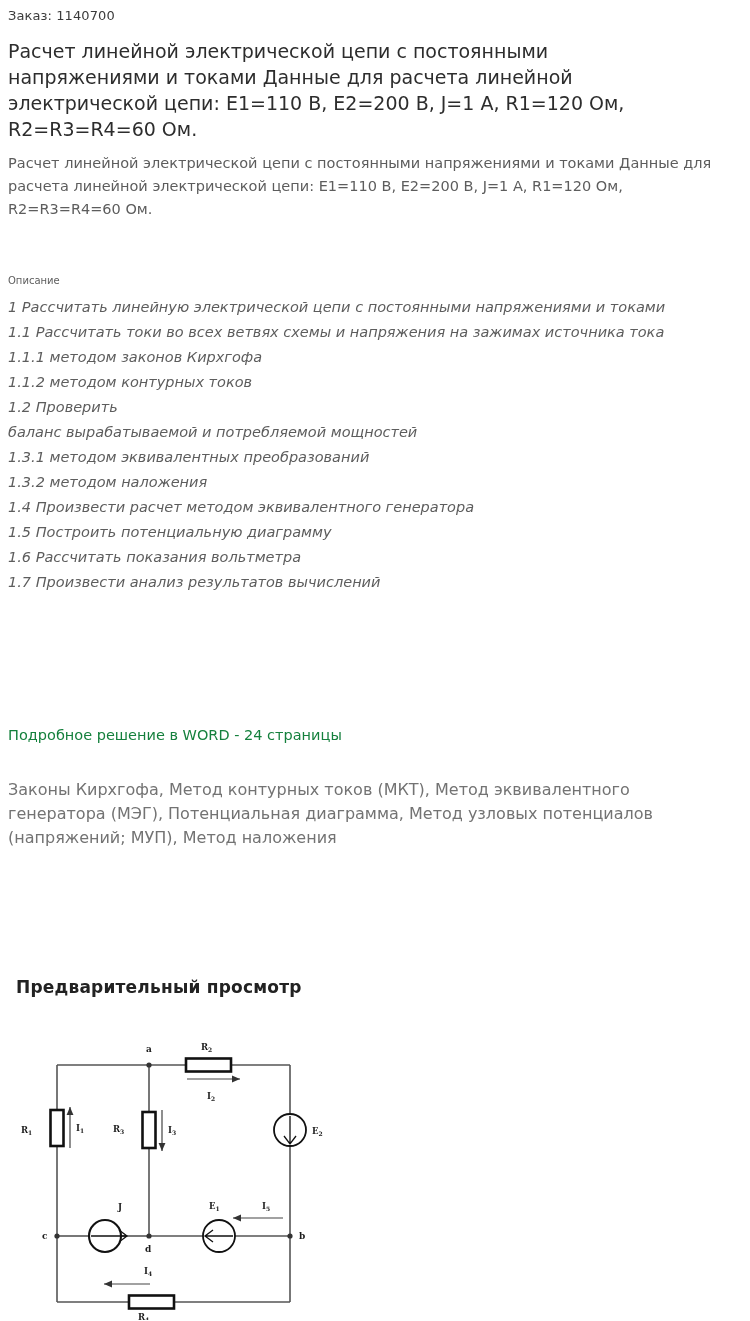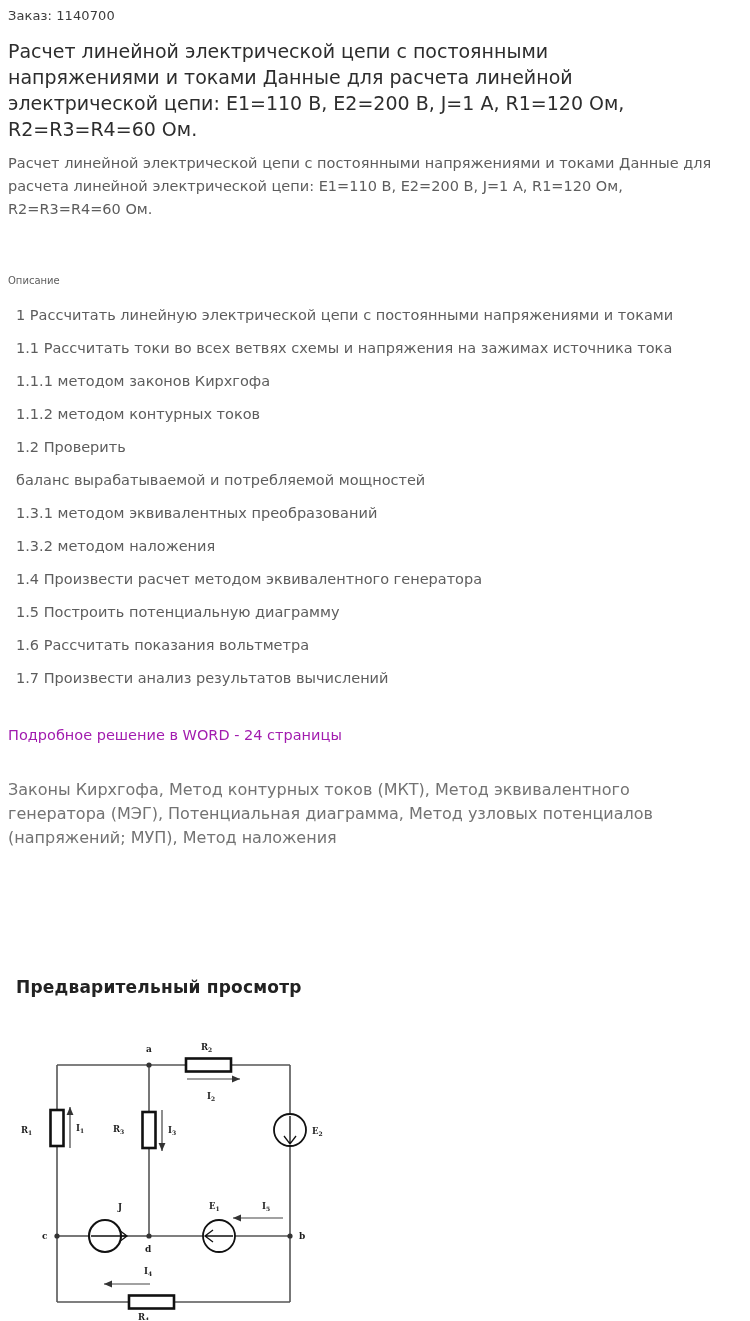--- a/index.html
+++ b/index.html
@@ -63,30 +63,31 @@
   .task-list {
     position: absolute;
     left: 8px;
     top: 295px;
     width: 716px;
     font-size: 14.5px;
     line-height: 25px;
     color: #5d5d5d;
   }
   .task-list .row {
-    margin: 8px;
+    margin: 0;
     padding: 0;
     white-space: normal;
+    font-style: italic;
   }
   .note-word {
     position: absolute;
     left: 8px;
     top: 727px;
     font-size: 14.5px;
-    color: #a21caf;
+    color: #15803d;
   }
   .keywords {
     position: absolute;
     left: 8px;
     top: 778px;
     width: 700px;
     font-size: 16px;
     line-height: 24px;
     color: #737373;
   }

